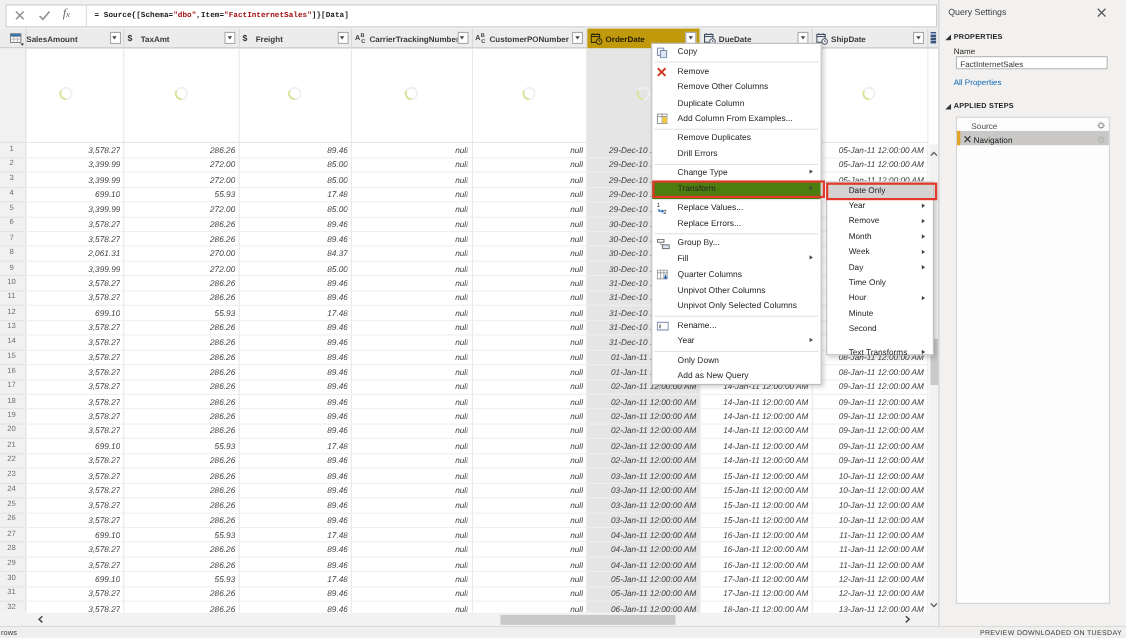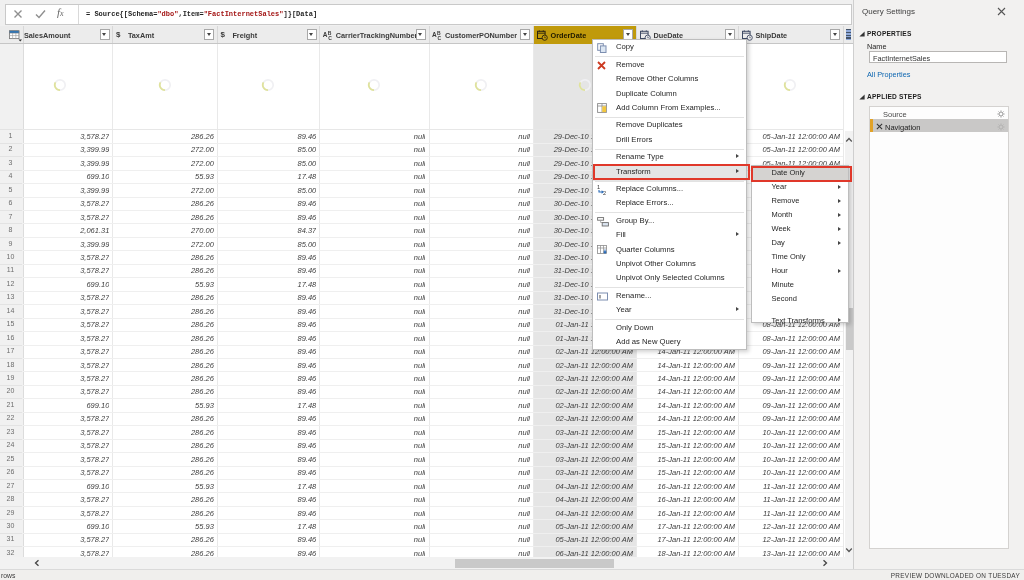--- a/index.html
+++ b/index.html
@@ -580,36 +580,36 @@
     </div>
     <div class="sep" style="top:76.9px"></div>
     <div class="mi" style="top:78.3px">
       <span class="t">Remove Duplicates</span>
     </div>
     <div class="mi" style="top:92.7px">
       <span class="t">Drill Errors</span>
     </div>
     <div class="sep" style="top:108.7px"></div>
     <div class="mi" style="top:110.1px">
-      <span class="t">Rename Type</span>
-      <span class="arr"></span>
-    </div>
-    <div class="mi" style="top:124.5px;background:#e5e5e5">
+      <span class="t">Change Type</span>
+      <span class="arr"></span>
+    </div>
+    <div class="mi" style="top:124.5px;background:#4d7c0f">
       <span class="t">Transform</span>
       <span class="arr"></span>
     </div>
     <div class="sep" style="top:140.5px"></div>
     <div class="mi" style="top:141.9px">
       <svg class="a" style="left:4px;top:2.5px" width="11" height="11" viewBox="0 0 11 11">
 <text x="0" y="4.5" font-size="5.5" fill="#333" font-family="sans-serif">1</text>
 <text x="6" y="10.5" font-size="5.5" fill="#333" font-family="sans-serif">2</text>
 <path d="M2 6 V8 H5" stroke="#2b6cb8" stroke-width="1.1" fill="none"></path>
 <path d="M4.6 6.3 L7 8 L4.6 9.7 z" fill="#2b6cb8"></path>
       </svg>
-      <span class="t">Replace Columns...</span>
+      <span class="t">Replace Values...</span>
     </div>
     <div class="mi" style="top:156.3px">
       <span class="t">Replace Errors...</span>
     </div>
     <div class="sep" style="top:172.3px"></div>
     <div class="mi" style="top:173.7px">
       <svg class="a" style="left:4px;top:3px" width="12" height="10" viewBox="0 0 12 10">
 <rect x="0.6" y="0.6" width="6" height="2.6" fill="#fff" stroke="#6d6d6d" stroke-width="0.9"></rect>
 <path d="M3.6 3.2 V5.5 H6.5" stroke="#9a9a9a" stroke-width="0.8" fill="none"></path>
 <rect x="5.2" y="5.6" width="6.2" height="3.4" fill="#dce6f2" stroke="#6d6d6d" stroke-width="0.9"></rect>

